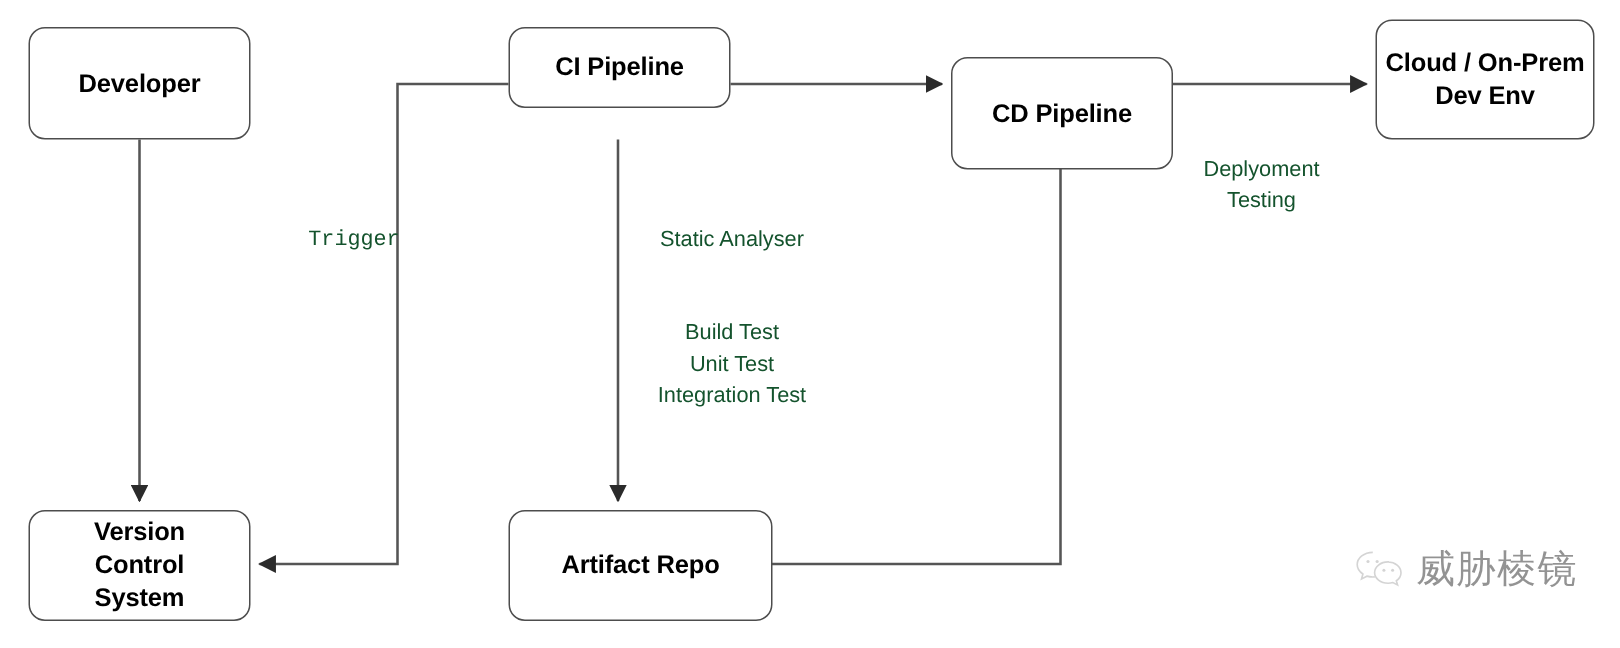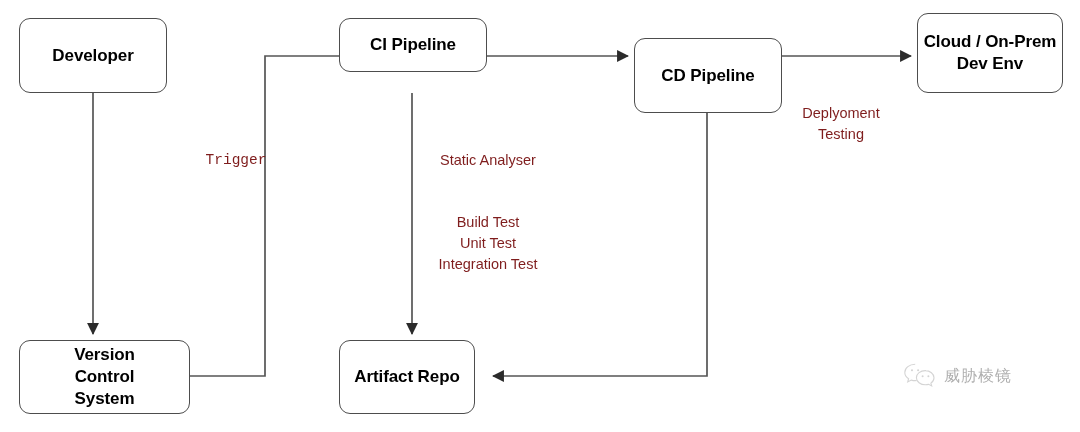--- a/index.html
+++ b/index.html
@@ -34,40 +34,40 @@
     text-align: center;
     color: #000000;
     font-weight: bold;
     font-size: 17px;
     line-height: 1.28;
     letter-spacing: -0.1px;
     z-index: 3;
   }
   .edge-label {
     position: absolute;
-    color: #7f1d1d;
+    color: #14532d;
     font-size: 14.5px;
     line-height: 1.45;
     text-align: center;
     white-space: pre-line;
     z-index: 4;
     background: transparent;
   }
   #watermark {
     position: absolute;
     display: flex;
     align-items: center;
     gap: 7px;
     opacity: 0.42;
     z-index: 5;
     pointer-events: none;
   }
   #watermark .wm-text {
-    font-size: 16px;
-    color: #404040;
+    font-size: 26px;
+    color: #000000;
     font-family: "DejaVu Sans", sans-serif;
     letter-spacing: 1px;
   }
 </style>
 </head>
 <body>
 
 <div id="canvas">
 
   <svg id="edges" viewBox="0 0 1080 432" xmlns="http://www.w3.org/2000/svg">
@@ -112,27 +112,27 @@
 
   <div class="node" style="left:634px; top:18px; width:148px; height:75px;margin-top:20px;">
     <span>CD Pipeline</span>
   </div>
 
   <div class="node" style="left:917px; top:13px; width:146px; height:80px;">
     <span style="white-space:pre-line;">Cloud / On-Prem
 Dev Env</span>
   </div>
 
-  <div class="node" style="left:19px; top:340px; width:171px; height:74px;">
+  <div class="node" style="left:19px; top:340px; width:148px; height:74px;">
     <span style="white-space:pre-line;">Version
 Control
 System</span>
   </div>
 
-  <div class="node" style="left:339px; top:340px; width:136px; height:74px;">
+  <div class="node" style="left:339px; top:340px; width:176px; height:74px;">
     <span>Artifact Repo</span>
   </div>
 
   <div class="edge-label" style="left:186px; top:150px; width:100px;font-family:Liberation Mono, monospace;">Trigger</div>
 
   <div class="edge-label" style="left:418px; top:150px; width:140px;">Static Analyser</div>
 
   <div class="edge-label" style="left:403px; top:212px; width:170px;">Build Test
 Unit Test
 Integration Test</div>

